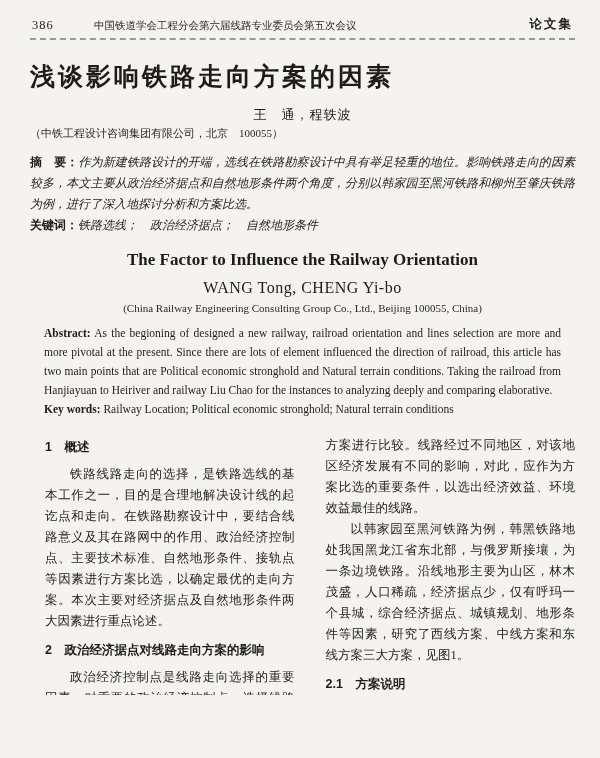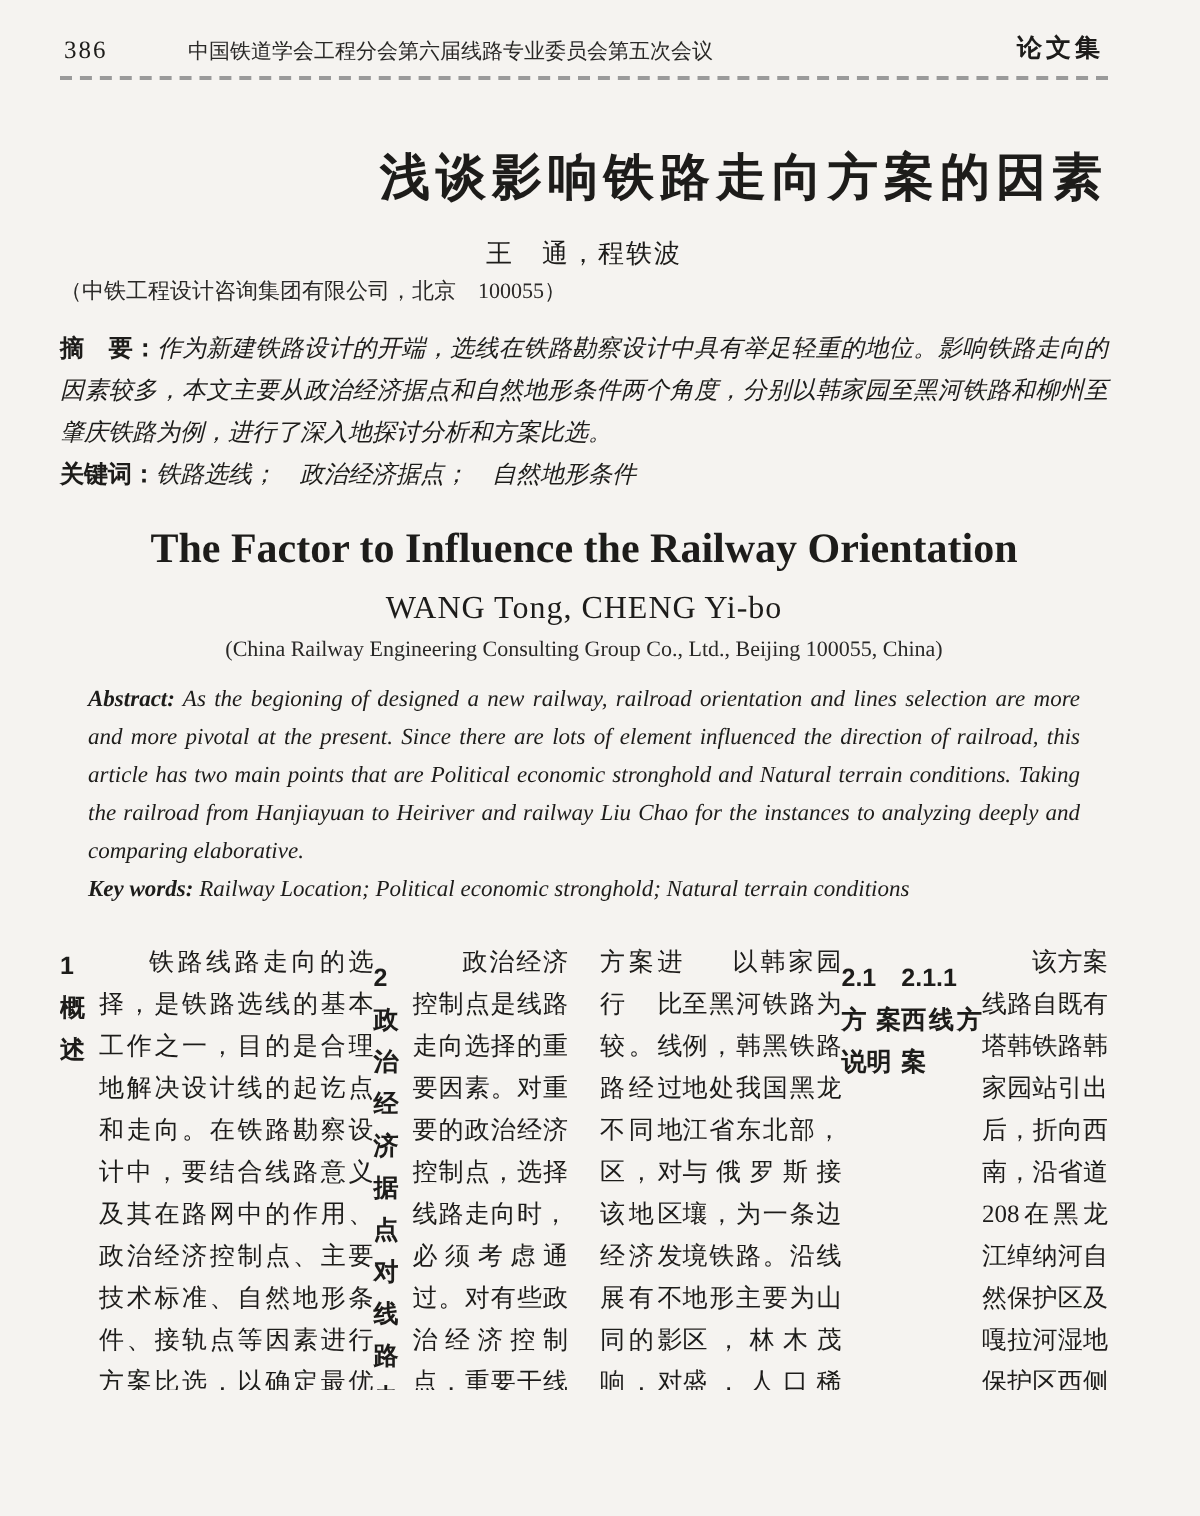--- a/index.html
+++ b/index.html
@@ -6,39 +6,39 @@
   body {
     width: 600px; height: 758px;
     background: #f5f3f0;
     color: #1d1c1a;
     font-family: "Liberation Serif", serif;
     overflow: hidden;
   }
   .page {
     box-sizing: border-box;
     width: 600px; height: 695px;
-    padding: 16px 46px 0 30px;
+    padding: 16px 25px 0 30px;
     overflow: hidden;
   }
   
   .hdr {
     display: flex; align-items: flex-end;
     font-size: 11px;
     padding: 0 2px 5px 2px;
   }
   .hdr .pgnum { font-size: 12.5px; width: 62px; letter-spacing: 1px; }
   .hdr .conf { font-size: 10.5px; color: #2a2927; }
   .hdr .spacer { flex: 1; }
   .hdr .proc { font-size: 12.5px; font-weight: bold; font-family: "Liberation Sans", sans-serif; letter-spacing: 2px; }
   .hdr-rule { border-bottom: 2px dashed #9a9a9a; height: 0; }
 
   
   .title-cn {
-    margin-top: 32px;
-    text-align: right;
+    margin-top: 20px;
+    text-align: left;
     font-size: 25px; font-weight: bold;
     letter-spacing: 3px;
   }
   .authors-cn { margin-top: 13px; text-align: center; font-size: 13px; letter-spacing: 1px; }
   .affil-cn  { margin-top: 2px;  text-align: left; font-size: 11px; color: #2a2927; }
 
   
   .abs-cn {
     margin-top: 11px;
     font-size: 12px; line-height: 21px;
@@ -46,44 +46,43 @@
   }
   .abs-cn .lbl {
     font-style: normal; font-weight: bold;
     font-family: "Liberation Sans", sans-serif;
     margin-top: 47px;
   }
   .abs-cn .kai { font-style: italic; }
   .abs-cn p { margin: 0; }
 
   
-  .title-en { margin-top: 14px; text-align: center; font-size: 21px; font-weight: bold; }
+  .title-en { margin-top: 14px; text-align: center; font-size: 17px; font-weight: bold; }
   .authors-en { margin-top: 9px; text-align: center; font-size: 16px; letter-spacing: .5px; }
   .affil-en { margin-top: 5px; text-align: center; font-size: 11px; color: #2a2927; }
   .abs-en {
     margin-top: 10px;
     padding: 0 14px;
     font-size: 11.5px; line-height: 19px;
     text-align: justify;
-    font-style: italic;
   }
   .abs-en p { margin: 0; }
   .abs-en .lbl { font-weight: bold; }
 
   
   .cols {
     display: flex; gap: 16px;
     margin-top: 16px;
     height: 306px; overflow: hidden;
   }
   .col {
     flex: 1; min-width: 0;
     font-size: 12.5px; line-height: 21px;
     text-align: justify;
-    display: flex; flex-direction: row;
+    display: flex; flex-direction: column; margin-left: 15px;
   }
   .col h3 {
     margin: 8px 0 6px 0;
     font-family: "Liberation Sans", sans-serif;
     font-size: 12.5px; font-weight: bold;
   }
   .col h3.first { margin-top: 2px; }
   .col p { margin: 0; text-indent: 2em; }
   .col p.cont { text-indent: 0; }
 </style>

